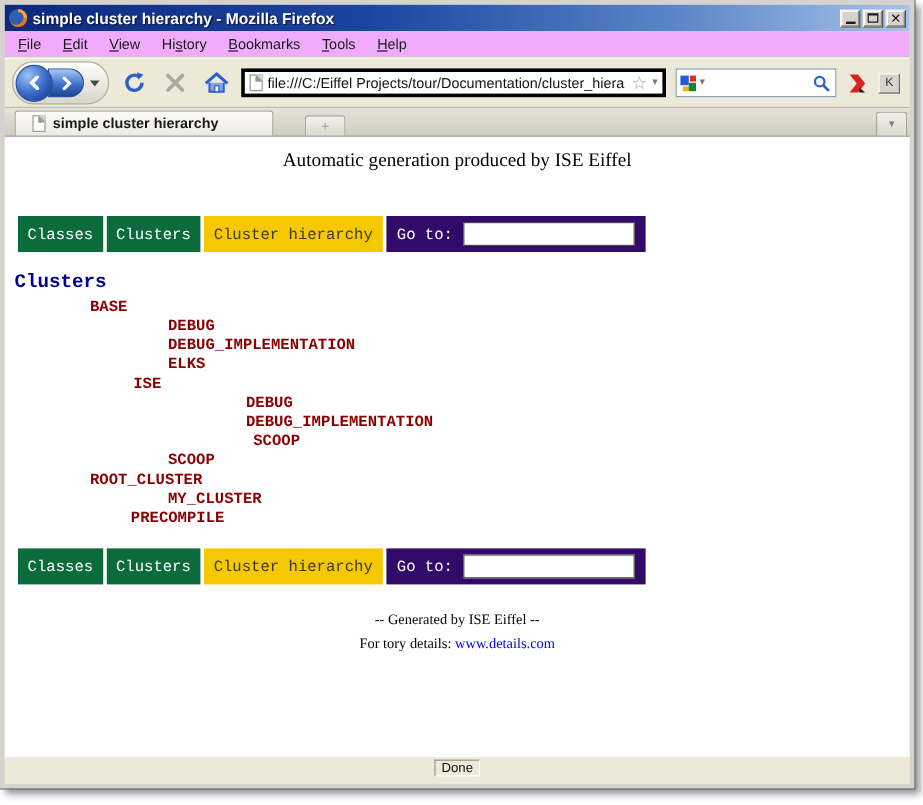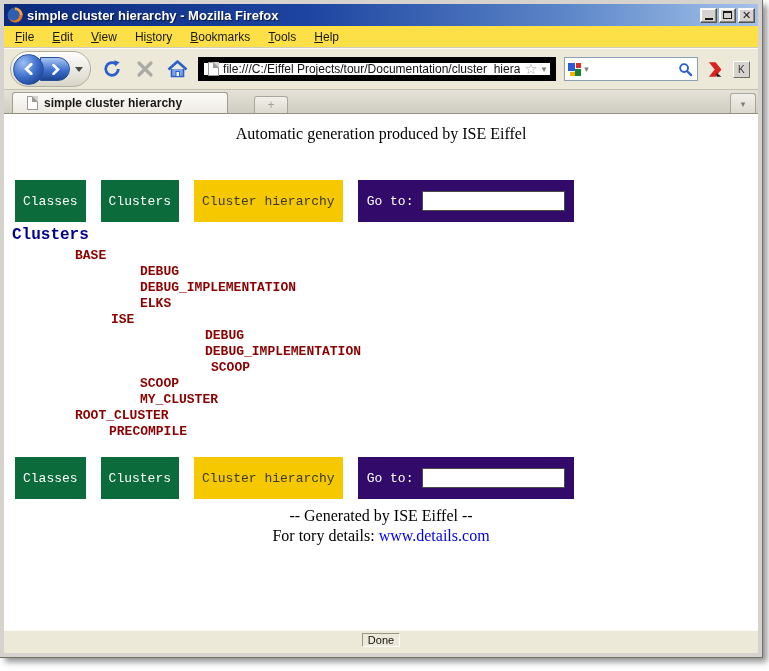--- a/index.html
+++ b/index.html
@@ -26,41 +26,41 @@
     width:17px; height:15px; background:#d6d3ce;
     border:1px solid #f8f7f4; border-right-color:#55534e; border-bottom-color:#55534e;
     box-shadow:inset -1px -1px 0 #8a8880, inset 1px 1px 0 #fff;
     display:flex; align-items:center; justify-content:center; cursor:pointer;
   }
   .glyph-min { width:8px; height:2px; background:#1a1a1a; margin-top:7px; }
   .glyph-max { width:9px; height:8px; border:1px solid #1a1a1a; border-top-width:2px; }
   .glyph-close { font-size:11px; font-weight:bold; color:#1a1a1a; line-height:1; font-family:"DejaVu Sans",sans-serif; }
 
   
-  .menubar { height:22px; display:flex; align-items:center; padding:0 2px; background:#fde047;
+  .menubar { height:22px; display:flex; align-items:center; padding:0 2px; background:#f0abfc;
     border-bottom:1px solid #cfccbd; }
   .menu-item { font-size:12px; color:#1a1a1a; padding:3px 9px; cursor:default; }
   .mn { text-decoration:underline; }
 
   
   .navbar { height:42px; display:flex; align-items:center; gap:8px; padding:0 8px 0 6px;
     background:#ece9d8; border-top:1px solid #fbfaf6; border-bottom:1px solid #c2bfae; }
   .capsule { display:flex; align-items:center; height:36px; padding:2px 7px 2px 2px; border-radius:18px;
     background:linear-gradient(#fefefc,#d8d5c9); border:1px solid #b2aea0; }
   .btn-back { width:31px; height:31px; border-radius:50%;
     background:radial-gradient(circle at 32% 28%,#9cc0f4,#3f71cf 48%,#173a86 90%);
     border:1px solid #27509c; display:flex; align-items:center; justify-content:center; cursor:pointer; z-index:2; }
   .btn-fwd { width:30px; height:24px; border-radius:0 12px 12px 0; margin-left:-4px;
     background:linear-gradient(#a8c6f2,#3f71cf 55%,#1d4491);
     border:1px solid #27509c; display:flex; align-items:center; justify-content:center; cursor:pointer; }
   .dd { width:0; height:0; border-left:4px solid transparent; border-right:4px solid transparent;
     border-top:5px solid #4a4a44; margin-left:5px; cursor:pointer; }
   .tool-ico { width:26px; height:26px; display:flex; align-items:center; justify-content:center; cursor:pointer; }
 
-  .urlbar { flex:1; height:24px; background:#fff; border:6px solid #000000; display:flex; align-items:center;
+  .urlbar { flex:1; height:24px; background:#fff; border:3px solid #000000; display:flex; align-items:center;
     gap:4px; padding:0 4px; }
   .page-file-icon { width:11px; height:14px; background:#fff; border:1px solid #9a9a9a; position:relative; flex:0 0 auto; }
   .page-file-icon::after { content:""; position:absolute; right:-1px; top:-1px; border:3px solid #d6d3ce;
     border-left-color:#9a9a9a; border-bottom-color:#9a9a9a; }
   .url-text { flex:1; font-size:12px; color:#111; white-space:nowrap; overflow:hidden; }
   .star { font-size:15px; color:#a8a8a8; line-height:1; font-family:"DejaVu Sans",sans-serif; cursor:pointer; }
   .caret { font-size:9px; color:#7d7d77; cursor:pointer; font-family:"DejaVu Sans",sans-serif; }
 
   .searchbox { width:134px; height:24px; background:#fff; border:1px solid #8ba0b6; display:flex;
     align-items:center; gap:3px; padding:0 4px 0 3px; }
@@ -88,39 +88,39 @@
     font-size:12px; display:flex; align-items:center; justify-content:center; cursor:pointer; }
   .alltabs-btn { position:absolute; right:2px; bottom:0; width:26px; height:20px;
     background:linear-gradient(#f2f0ea,#dcd9cf); border:1px solid #a9a699; border-bottom:none;
     border-radius:3px 3px 0 0; display:flex; align-items:center; justify-content:center; cursor:pointer; }
 
   
   .content { position:relative; background:#fff; height:516px; overflow:hidden; }
   .page-header { position:absolute; top:11px; left:0; right:0; text-align:center;
     font-family:"Liberation Serif",serif; font-size:16px; color:#000; }
 
-  .btn-row { position:absolute; left:11px; display:flex; gap:15px; height:42px;
+  .btn-row { position:absolute; left:11px; display:flex; gap:3px; height:30px;
     font-family:"Liberation Mono",monospace; font-size:13px; }
   .row1 { top:66px; } .row2 { top:343px; }
   .nav-btn { display:flex; align-items:center; padding:0 8px; cursor:pointer; white-space:nowrap; }
   .btn-green { background:var(--green,#0b6b3b); color:#fff; }
   .btn-yellow { background:var(--yellow,#f6c800); color:#3a3a2c; }
   .goto-box { background:var(--purple,#310a6a); color:#fff; display:flex; align-items:center; gap:9px;
     padding:0 9px; }
   .goto-input { width:143px; height:20px; border:1px solid #4a4a4a; background:#fff; outline:none;
     font-family:"Liberation Mono",monospace; font-size:13px; padding:0 2px; }
 
   .tree-heading { position:absolute; top:112px; left:8px; font-family:"Liberation Mono",monospace;
     font-size:16px; font-weight:bold; color:var(--navy,#00008b); }
   .cluster-tree { position:absolute; top:134px; left:0; right:0; }
   .tree-item { font-family:"Liberation Mono",monospace; font-size:13px; font-weight:bold;
     color:var(--maroon,#8b0000); height:16px; line-height:16px; white-space:pre; }
 
   .page-footer { position:absolute; top:392px; left:0; right:0; text-align:center;
-    font-family:"Liberation Serif",serif; font-size:16px; line-height:20px; color:#000; }
+    font-family:"Liberation Serif",serif; font-size:12px; line-height:20px; color:#000; }
   .eiffel-link { color:var(--link,#0000ee); text-decoration:none; cursor:pointer; }
 
   
   .statusbar { height:23px; background:#ece9d8; border-top:1px solid #fbfaf6; display:flex;
     align-items:center; padding:2px 3px; gap:4px;flex-direction:column; }
   .status-field { flex:1; height:17px; border:1px solid #9a9789; border-right-color:#fff;
     border-bottom-color:#fff; display:flex; align-items:center; padding:0 5px; font-size:11px; color:#111; }
   .grip { width:14px; height:14px; align-self:flex-end; cursor:nwse-resize; }
 </style>
 </head>
@@ -249,22 +249,22 @@
     <div class="cluster-tree">
         <div class="tree-item" style="padding-left: 71px;">BASE</div>
         <div class="tree-item" style="padding-left: 136px;">DEBUG</div>
         <div class="tree-item" style="padding-left: 136px;">DEBUG_IMPLEMENTATION</div>
         <div class="tree-item" style="padding-left: 136px;">ELKS</div>
         <div class="tree-item" style="padding-left: 107px;">ISE</div>
         <div class="tree-item" style="padding-left: 201px;">DEBUG</div>
         <div class="tree-item" style="padding-left: 201px;">DEBUG_IMPLEMENTATION</div>
         <div class="tree-item" style="padding-left: 207px;">SCOOP</div>
         <div class="tree-item" style="padding-left: 136px;">SCOOP</div>
+        <div class="tree-item" style="padding-left: 71px;">ROOT_CLUSTER</div>
         <div class="tree-item" style="padding-left: 136px;">MY_CLUSTER</div>
-        <div class="tree-item" style="padding-left: 71px;">ROOT_CLUSTER</div>
         <div class="tree-item" style="padding-left: 105px;">PRECOMPILE</div>
       </div>
 
     <div class="btn-row row2">
       <div class="nav-btn btn-green">Classes</div>
       <div class="nav-btn btn-green">Clusters</div>
       <div class="nav-btn btn-yellow">Cluster hierarchy</div>
       <div class="goto-box">
         <span>Go to:</span>
         <input class="goto-input" type="text" value="" style="">

